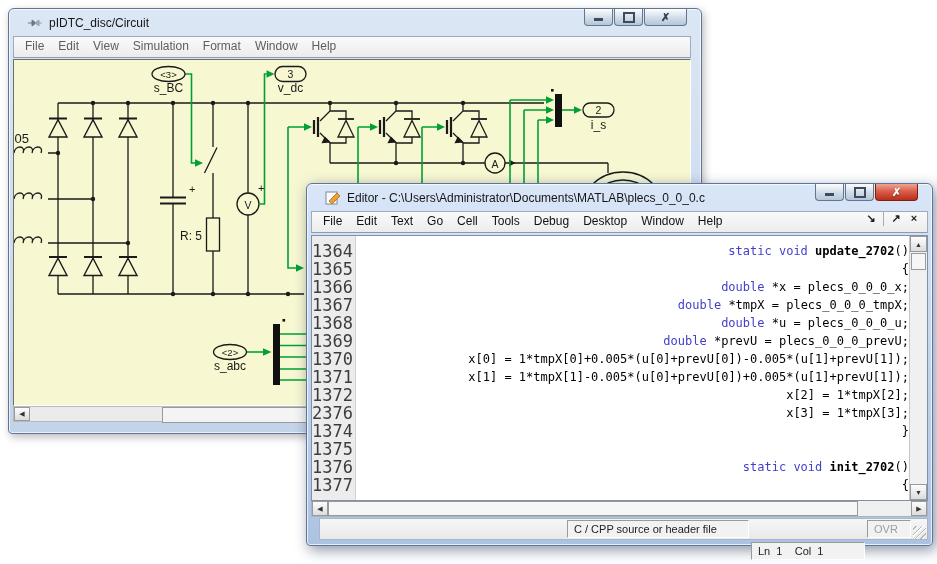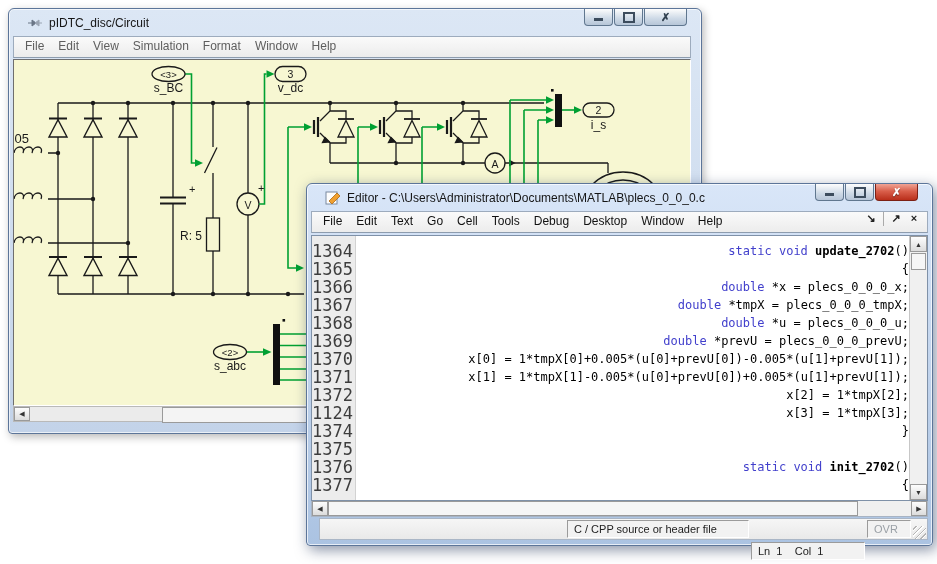--- a/index.html
+++ b/index.html
@@ -297,21 +297,21 @@
       <div class="gutter">
           <div class="ln">1364</div>
           <div class="ln">1365</div>
           <div class="ln">1366</div>
           <div class="ln">1367</div>
           <div class="ln">1368</div>
           <div class="ln">1369</div>
           <div class="ln">1370</div>
           <div class="ln">1371</div>
           <div class="ln">1372</div>
-          <div class="ln">1124</div>
+          <div class="ln">2376</div>
           <div class="ln">1374</div>
           <div class="ln">1375</div>
           <div class="ln">1376</div>
           <div class="ln">1377</div>
         </div>
       <div class="codepane">
           <div class="cl"><span class="sg-kw">static void </span><span class="sg-fn">update_2702</span><span class="sg-pl">()</span></div>
           <div class="cl"><span class="sg-pl">{</span></div>
           <div class="cl"><span class="sg-pl">  </span><span class="sg-kw">double</span><span class="sg-pl"> *x = plecs_0_0_0_x;</span></div>
           <div class="cl"><span class="sg-pl">  </span><span class="sg-kw">double</span><span class="sg-pl"> *tmpX = plecs_0_0_0_tmpX;</span></div>

